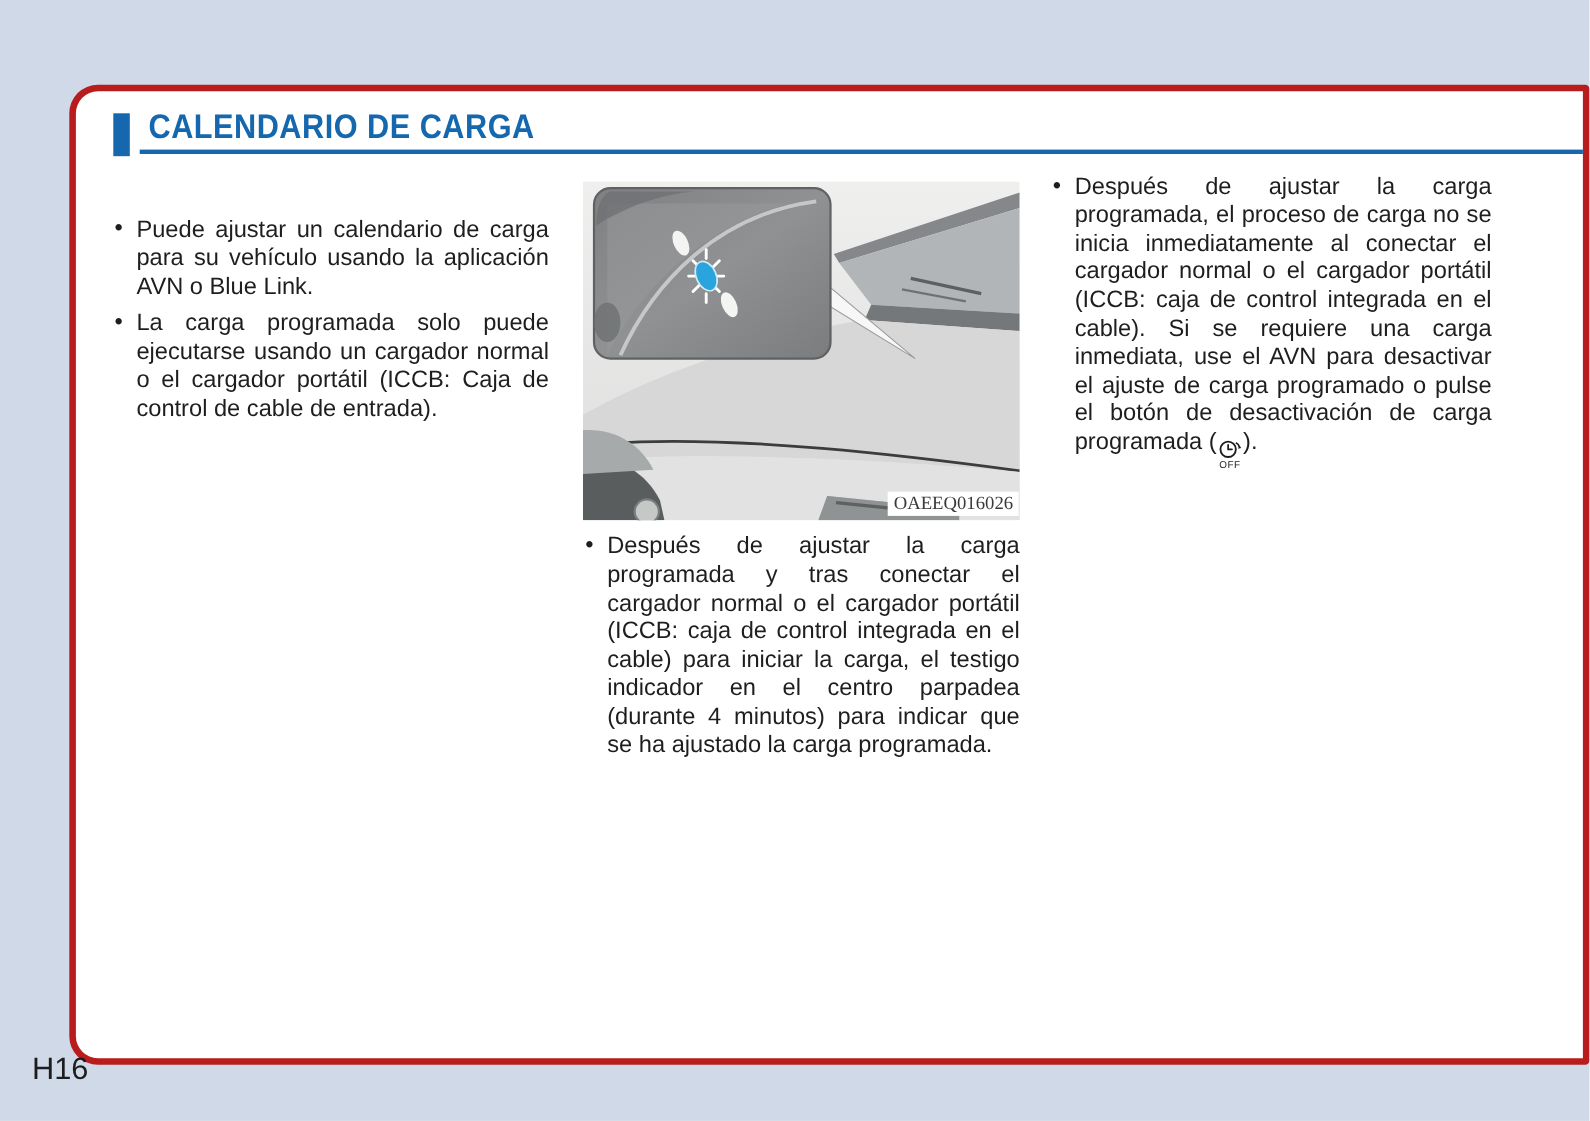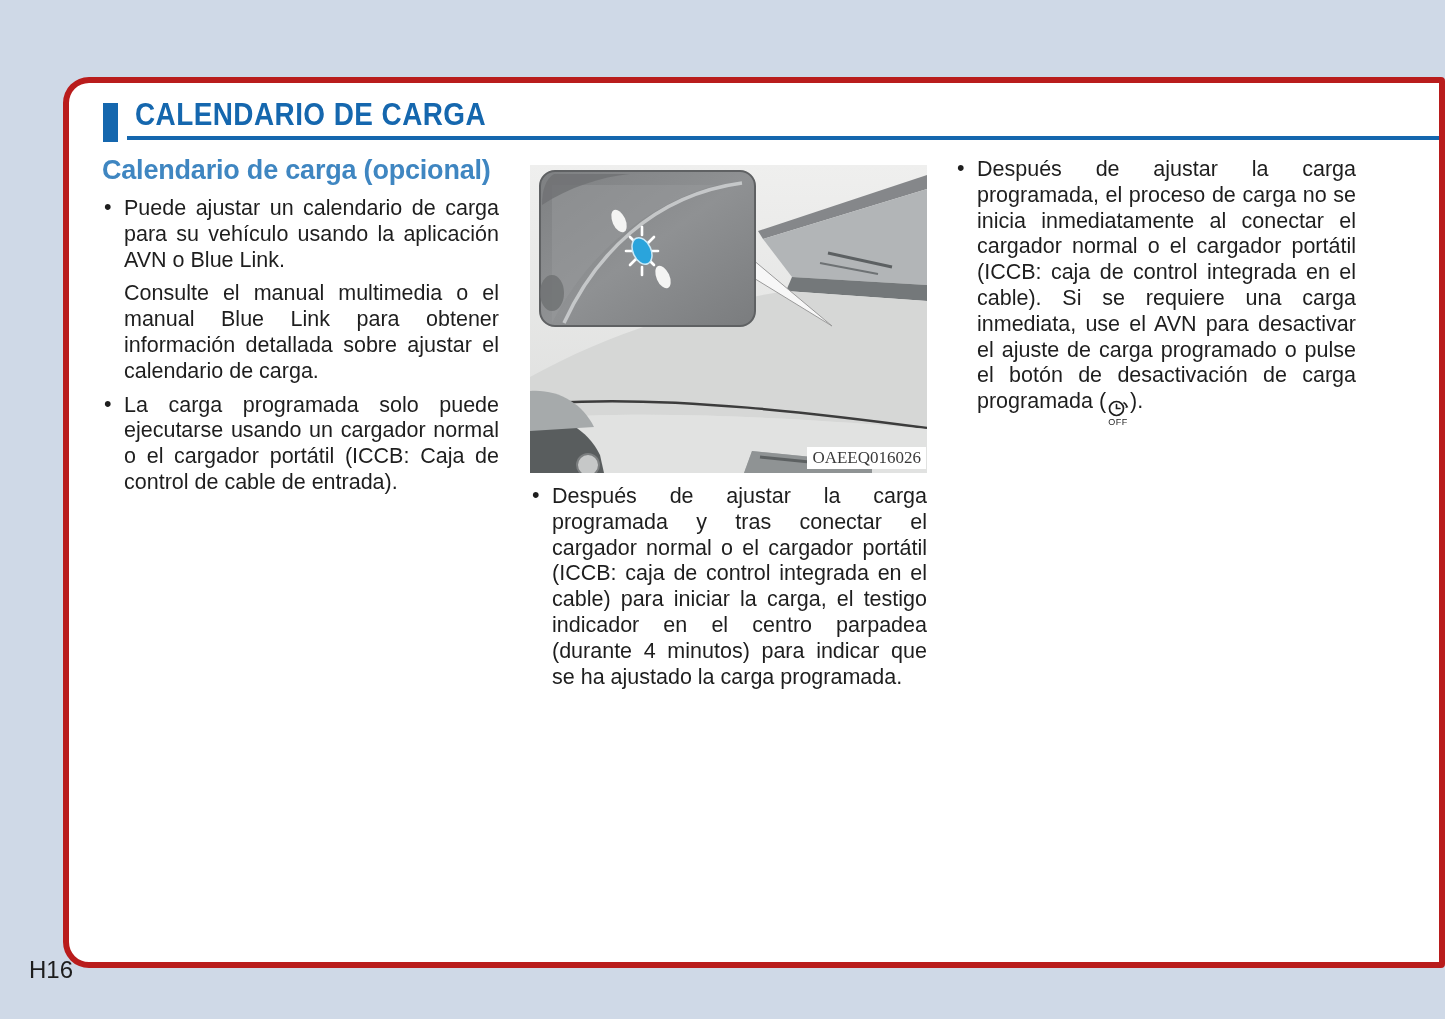--- a/index.html
+++ b/index.html
@@ -67,40 +67,38 @@
     display:inline-flex;flex-direction:column;align-items:center;
     vertical-align:-11px;line-height:normal;margin:0 1px;
   }
   .clockoff .off-label{
     font-size:9px;font-weight:normal;letter-spacing:.5px;color:#1d1d1d;
     margin-top:-2px;
   }
   
   .page-number{
     position:absolute;left:29px;top:956px;
-    font-size:24px;color:#1d1d1d;
+    font-size:28px;color:#1d1d1d;
   }
 </style>
 </head>
 <body>
 
 <div class="page">
 
   <div class="sec-bar"></div>
   <div class="sec-rule"></div>
   <div class="sec-title">CALENDARIO DE CARGA</div>
 
-  <div class="heading">Calendario de carga (opcional)</div>
 
   <div class="col col1">
     <div class="bullet-item">
       <span class="bullet-dot">•</span>
       <span>Puede ajustar un calendario de carga para su vehículo usando la aplicación AVN o Blue Link.</span>
     </div>
-    <div class="sub-para">Consulte el manual multimedia o el manual Blue Link para obtener información detallada sobre ajustar el calendario de carga.</div>
     <div class="bullet-item">
       <span class="bullet-dot">•</span>
       <span>La carga programada solo puede ejecutarse usando un cargador normal o el cargador portátil (ICCB: Caja de control de cable de entrada).</span>
     </div>
   </div>
 
   <div class="col col2">
     <div class="photo">
       <svg width="397" height="308" viewBox="0 0 397 308">
         <defs>

